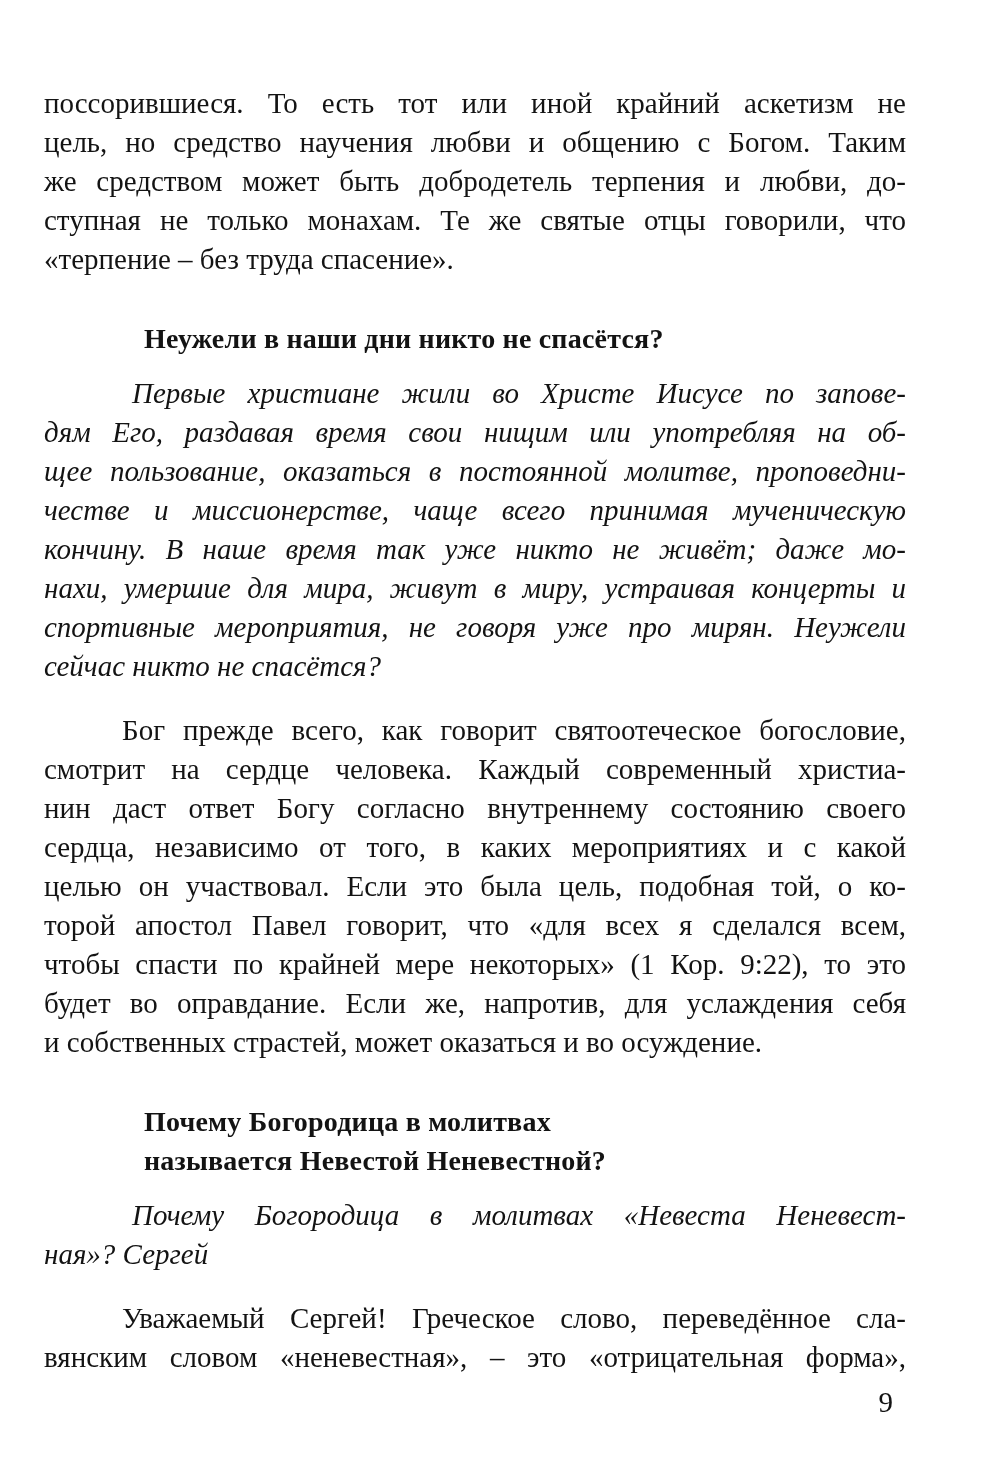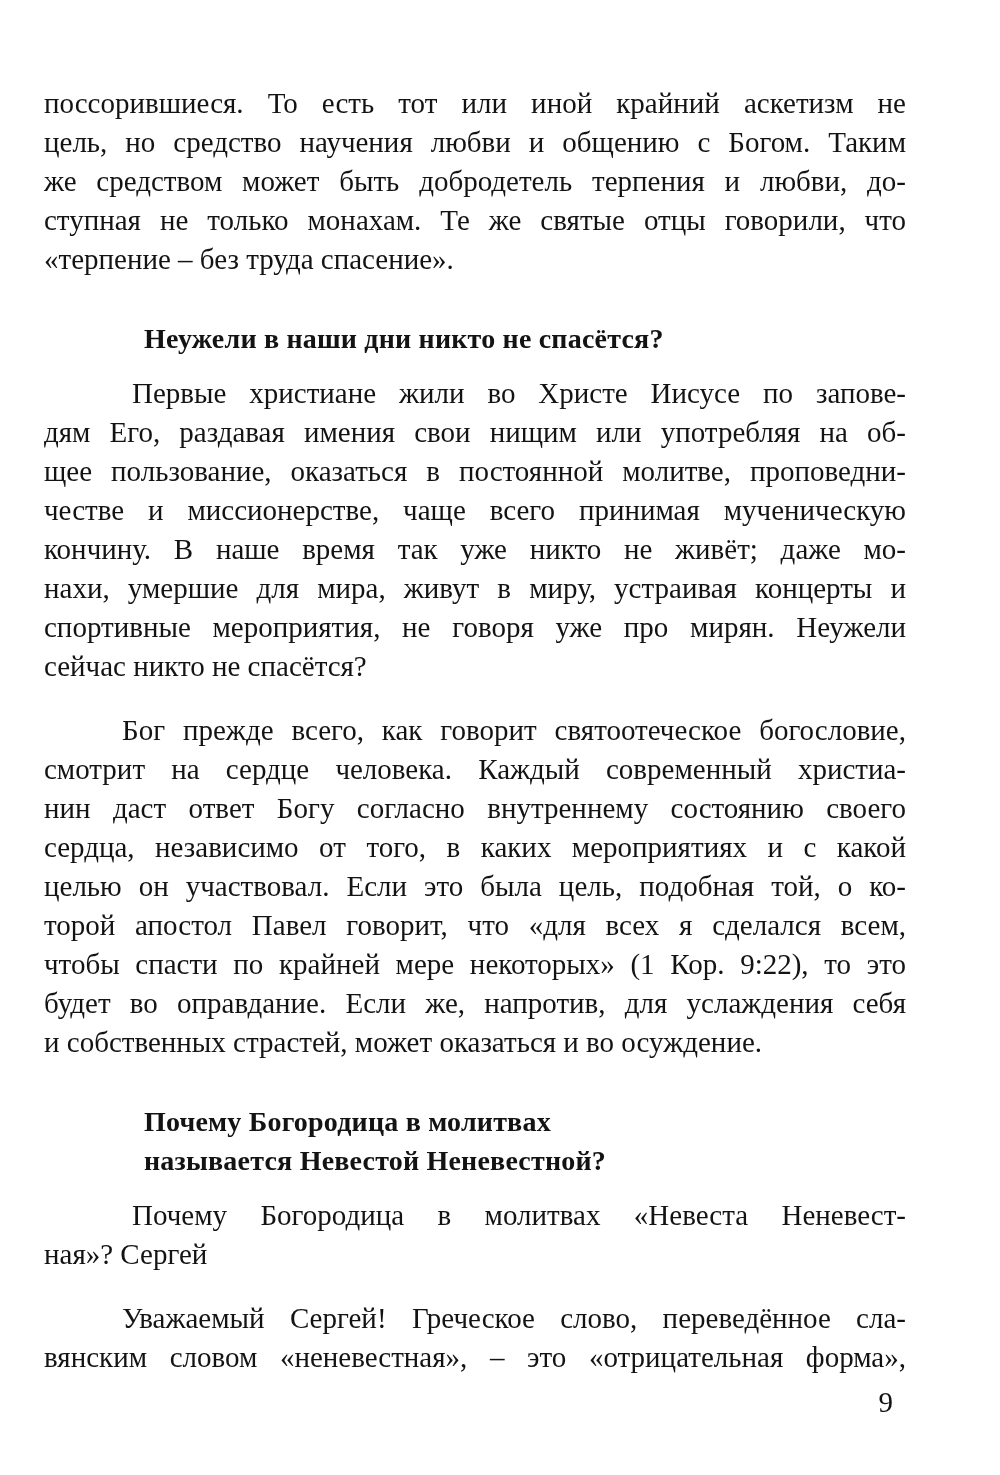--- a/index.html
+++ b/index.html
@@ -28,20 +28,21 @@
     font-size: 29px;
     line-height: 39px;
   }
   .block.heading {
     font-weight: 700;
     font-size: 28px;
     margin: 40px 0 16px 100px;
     letter-spacing: 0.2px;
   }
   .block.question {
+    font-style: italic;
     margin-bottom: 25px;
   }
   .body .line.indent { text-indent: 78px; }
   .question .line.indent { text-indent: 88px; }
   .line {
     text-align: left;
   }
   .line.just {
     text-align: justify;
     text-align-last: justify;
@@ -65,21 +66,21 @@
         <div class="line just">цель, но средство научения любви и общению с Богом. Таким</div>
         <div class="line just">же средством может быть добродетель терпения и любви, до-</div>
         <div class="line just">ступная не только монахам. Те же святые отцы говорили, что</div>
         <div class="line">«терпение – без труда спасение».</div>
       </div>
       <div class="block heading">
         <div class="line">Неужели в наши дни никто не спасётся?</div>
       </div>
       <div class="block question">
         <div class="line indent just">Первые христиане жили во Христе Иисусе по запове-</div>
-        <div class="line just">дям Его, раздавая имения свои нищим или употребляя на об-</div>
+        <div class="line just">дям Его, раздавая время свои нищим или употребляя на об-</div>
         <div class="line just">щее пользование, оказаться в постоянной молитве, проповедни-</div>
         <div class="line just">честве и миссионерстве, чаще всего принимая мученическую</div>
         <div class="line just">кончину. В наше время так уже никто не живёт; даже мо-</div>
         <div class="line just">нахи, умершие для мира, живут в миру, устраивая концерты и</div>
         <div class="line just">спортивные мероприятия, не говоря уже про мирян. Неужели</div>
         <div class="line">сейчас никто не спасётся?</div>
       </div>
       <div class="block body">
         <div class="line indent just">Бог прежде всего, как говорит святоотеческое богословие,</div>
         <div class="line just">смотрит на сердце человека. Каждый современный христиа-</div>

